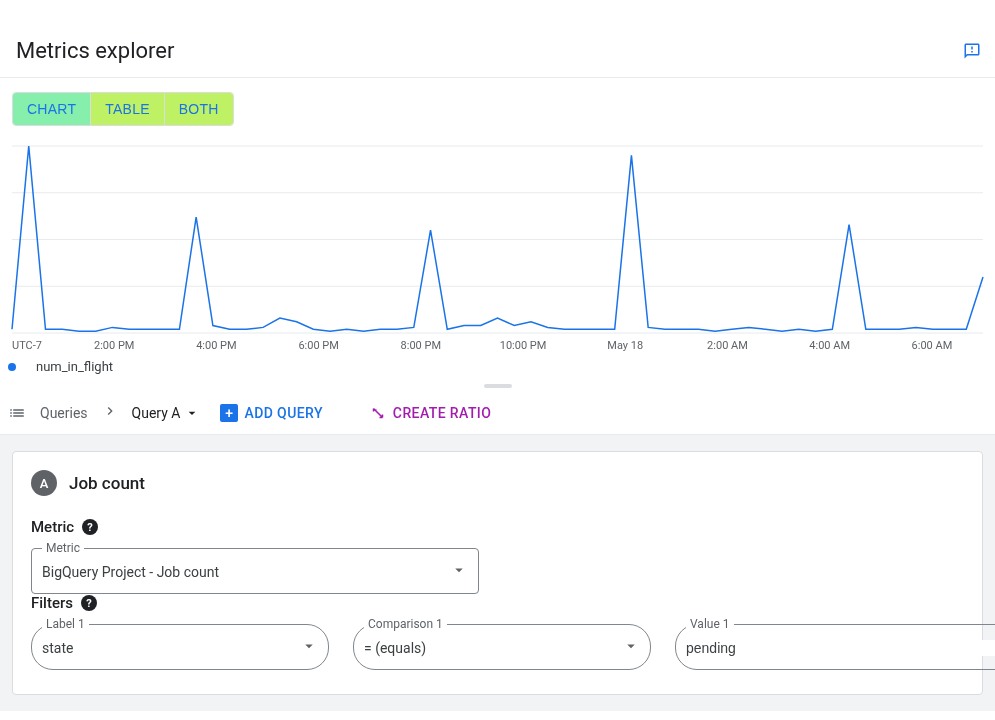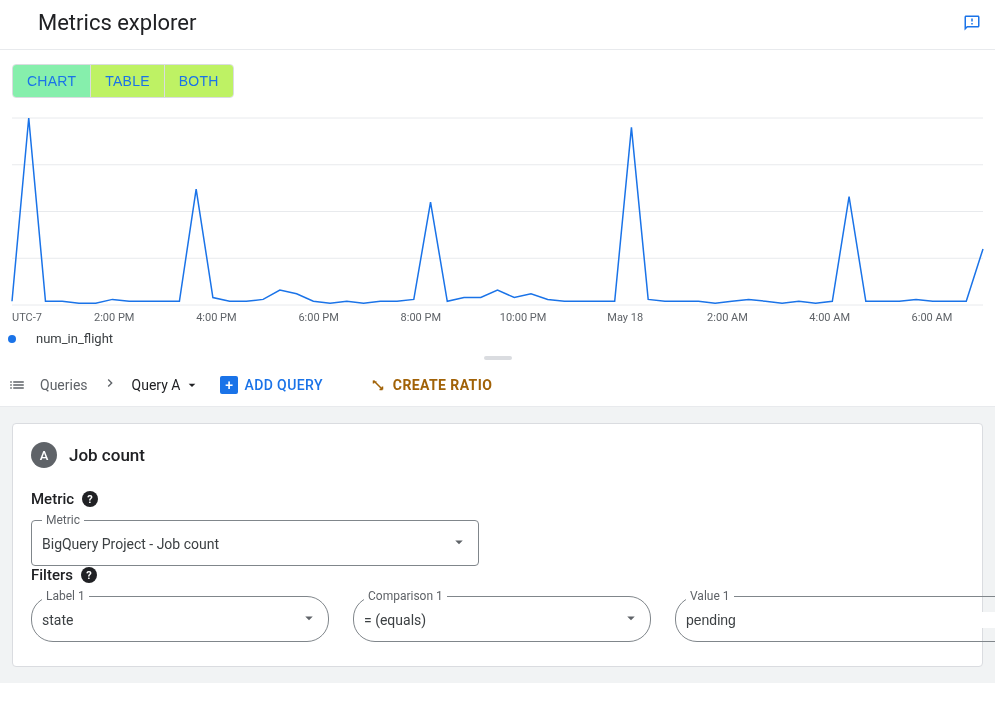--- a/index.html
+++ b/index.html
@@ -1,18 +1,18 @@
 <!DOCTYPE html>
 <html><head>
 <meta charset="utf-8">
 <style>
   * { box-sizing: border-box; margin: 0; padding: 0; }
   body { font-family: 'Google Sans', Roboto, Arial, sans-serif; background: #fff; color: #202124; width: 995px; }
   
-  .header { display: flex; align-items: center; justify-content: space-between; padding: 10px 14px 14px 38px; border-bottom: 1px solid #e8eaed; }
+  .header { display: flex; align-items: center; justify-content: space-between; padding: 10px 14px 14px 16px; border-bottom: 1px solid #e8eaed; margin-top: 28px; }
   .header h1 { font-size: 22px; font-weight: 400; color: #202124; }
   .feedback-icon { width: 18px; height: 18px; color: #1a73e8; cursor: pointer; }
   
   .view-toggle { display: inline-flex; border: 1px solid #dadce0; border-radius: 4px; margin: 14px 0 4px 12px; overflow: hidden; }
   .view-toggle button { border: none; background: #bef264; padding: 8px 14px; font-size: 14px; font-weight: 500; color: #1a73e8; cursor: pointer; letter-spacing: 0.25px; }
   .view-toggle button.active { background: #86efac; }
   .view-toggle button + button { border-left: 1px solid #dadce0; }
   
   .chart-container { padding: 10px 8px 6px 8px; }
   .chart-svg { width: 100%; height: 215px; display: block; }
@@ -25,21 +25,21 @@
   .drag-handle { display:flex; justify-content:center; padding:4px 0;}
   .drag-handle span{width:28px;height:4px;background:#dadce0;border-radius:2px;}
   
   .query-bar { display: flex; align-items: center; gap: 14px; padding: 8px 8px; border-bottom: 1px solid #e8eaed; background:#fff;}
   .query-bar .crumb-icon { color:#5f6368; display:flex; align-items:center;}
   .query-bar .crumb { color: #5f6368; font-size: 14px; }
   .query-bar .chev { color:#5f6368; }
   .query-bar .active-crumb { font-size: 14px; color:#202124; display:flex; align-items:center; gap:4px; cursor:pointer;}
   .query-bar .action { display: flex; align-items: center; gap: 6px; font-size: 14px; font-weight: 500; text-transform: uppercase; cursor: pointer; padding:4px 6px; letter-spacing:0.4px;}
   .query-bar .add-query { color: #1a73e8; }
-  .query-bar .create-ratio { color: #a16207; margin-left:20px;font-weight:bold;}
+  .query-bar .create-ratio { color: #a21caf; margin-left:20px;}
   .plus-badge { width: 18px; height: 18px; background: #1a73e8; color: #fff; display: flex; align-items: center; justify-content: center; border-radius: 2px; font-size:14px;}
   
   .config-area { background: #f1f3f4; padding: 16px 12px;}
   .card { background: #fff; border: 1px solid #dadce0; border-radius: 4px; padding: 18px 18px 24px 18px;}
   .card-header { display:flex; align-items:center; gap:12px; margin-bottom:22px;}
   .circle-badge { width:26px;height:26px;border-radius:50%;background:#5f6368;color:#fff;display:flex;align-items:center;justify-content:center;font-size:13px;font-weight:500;}
   .card-header h2 { font-size: 17px; font-weight: 500; }
   
   .section-label { display:flex; align-items:center; gap:8px; font-size:15px; font-weight:500; margin-bottom:12px;}
   .help-ic { width:16px;height:16px;border-radius:50%;background:#202124;color:#fff;display:flex;align-items:center;justify-content:center;font-size:11px;font-weight:700;cursor:pointer;}

